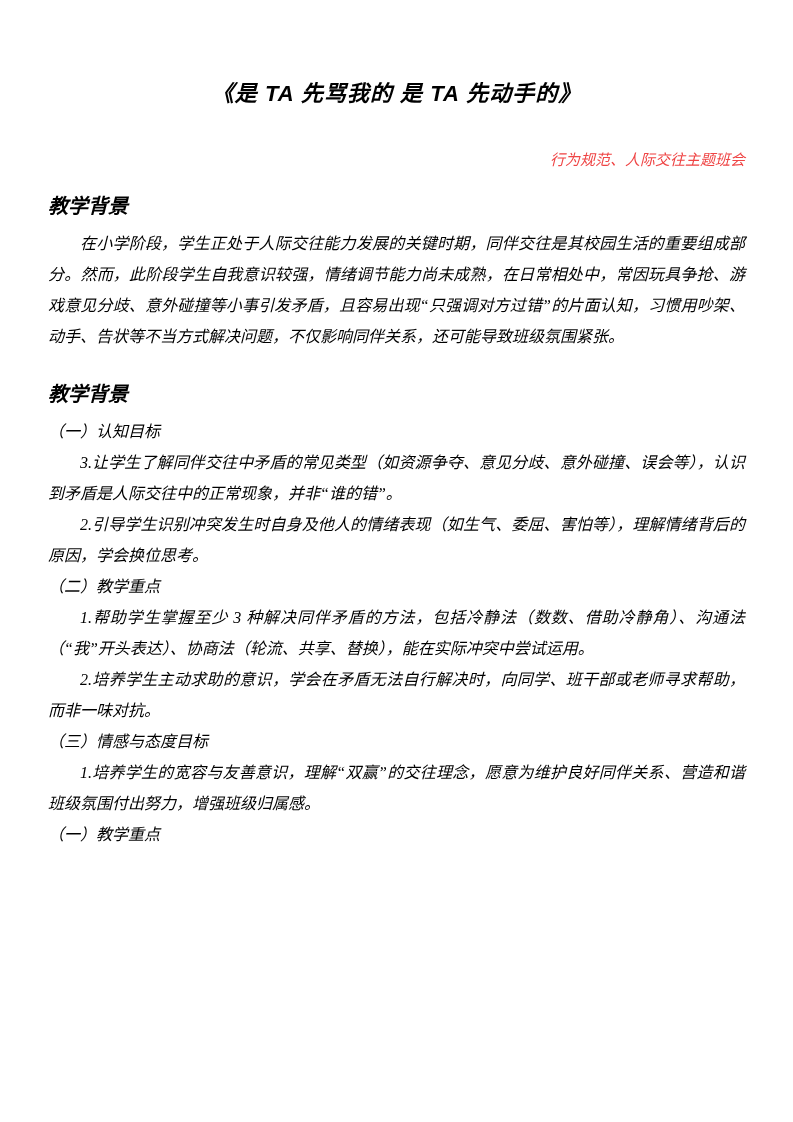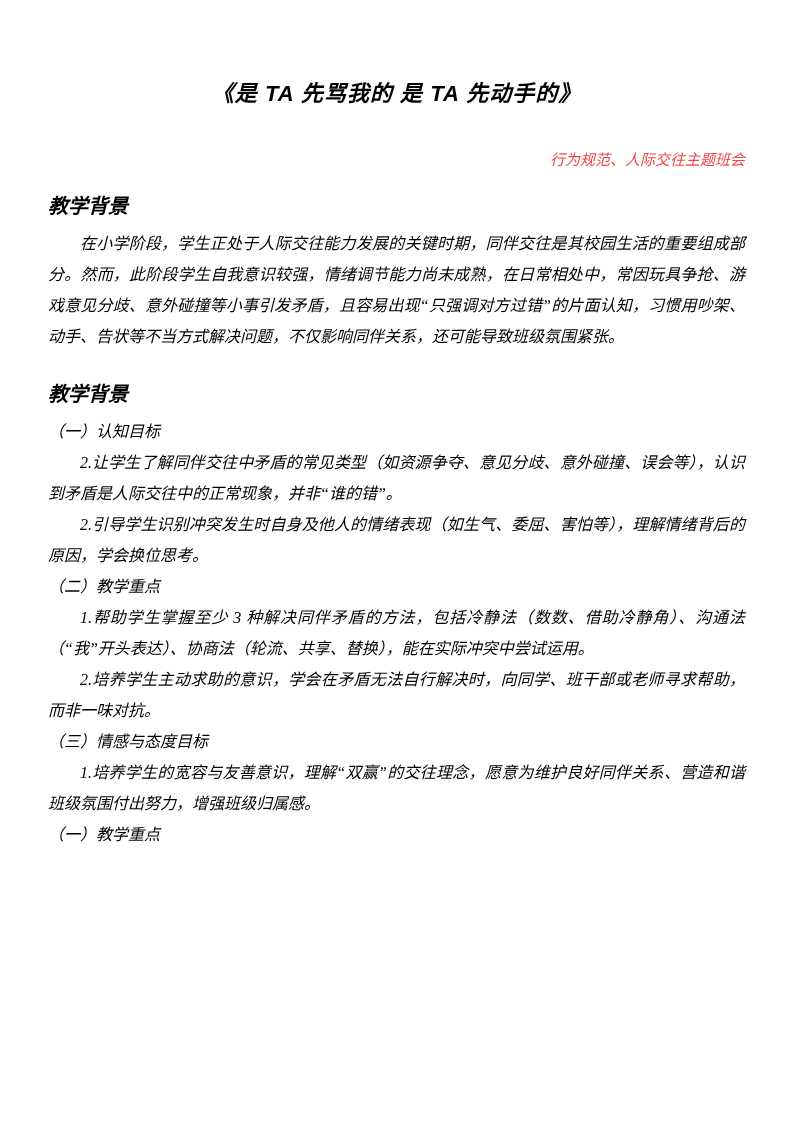--- a/index.html
+++ b/index.html
@@ -71,21 +71,21 @@
 
   <h2 class="section-heading first">教学背景</h2>
 
   <p class="para indent">在小学阶段，学生正处于人际交往能力发展的关键时期，同伴交往是其校园生活的重要组成部分。然而，此阶段学生自我意识较强，情绪调节能力尚未成熟，在日常相处中，常因玩具争抢、游戏意见分歧、意外碰撞等小事引发矛盾，且容易出现“只强调对方过错”的片面认知，习惯用吵架、动手、告状等不当方式解决问题，不仅影响同伴关系，还可能导致班级氛围紧张。</p>
 
 
   <h2 class="section-heading">教学背景</h2>
 
   <p class="para plain">（一）认知目标</p>
 
-  <p class="para indent">2.让学生了解同伴交往中矛盾的常见类型（如资源争夺、意见分歧、意外碰撞、误会等），认识到矛盾是人际交往中的正常现象，并非“谁的错”。</p>
+  <p class="para indent">3.让学生了解同伴交往中矛盾的常见类型（如资源争夺、意见分歧、意外碰撞、误会等），认识到矛盾是人际交往中的正常现象，并非“谁的错”。</p>
 
   <p class="para indent">2.引导学生识别冲突发生时自身及他人的情绪表现（如生气、委屈、害怕等），理解情绪背后的原因，学会换位思考。</p>
 
   <p class="para plain">（二）教学重点</p>
 
   <p class="para indent">1.帮助学生掌握至少 3 种解决同伴矛盾的方法，包括冷静法（数数、借助冷静角）、沟通法（“我”开头表达）、协商法（轮流、共享、替换），能在实际冲突中尝试运用。</p>
 
   <p class="para indent">2.培养学生主动求助的意识，学会在矛盾无法自行解决时，向同学、班干部或老师寻求帮助，而非一味对抗。</p>
 
   <p class="para plain">（三）情感与态度目标</p>

